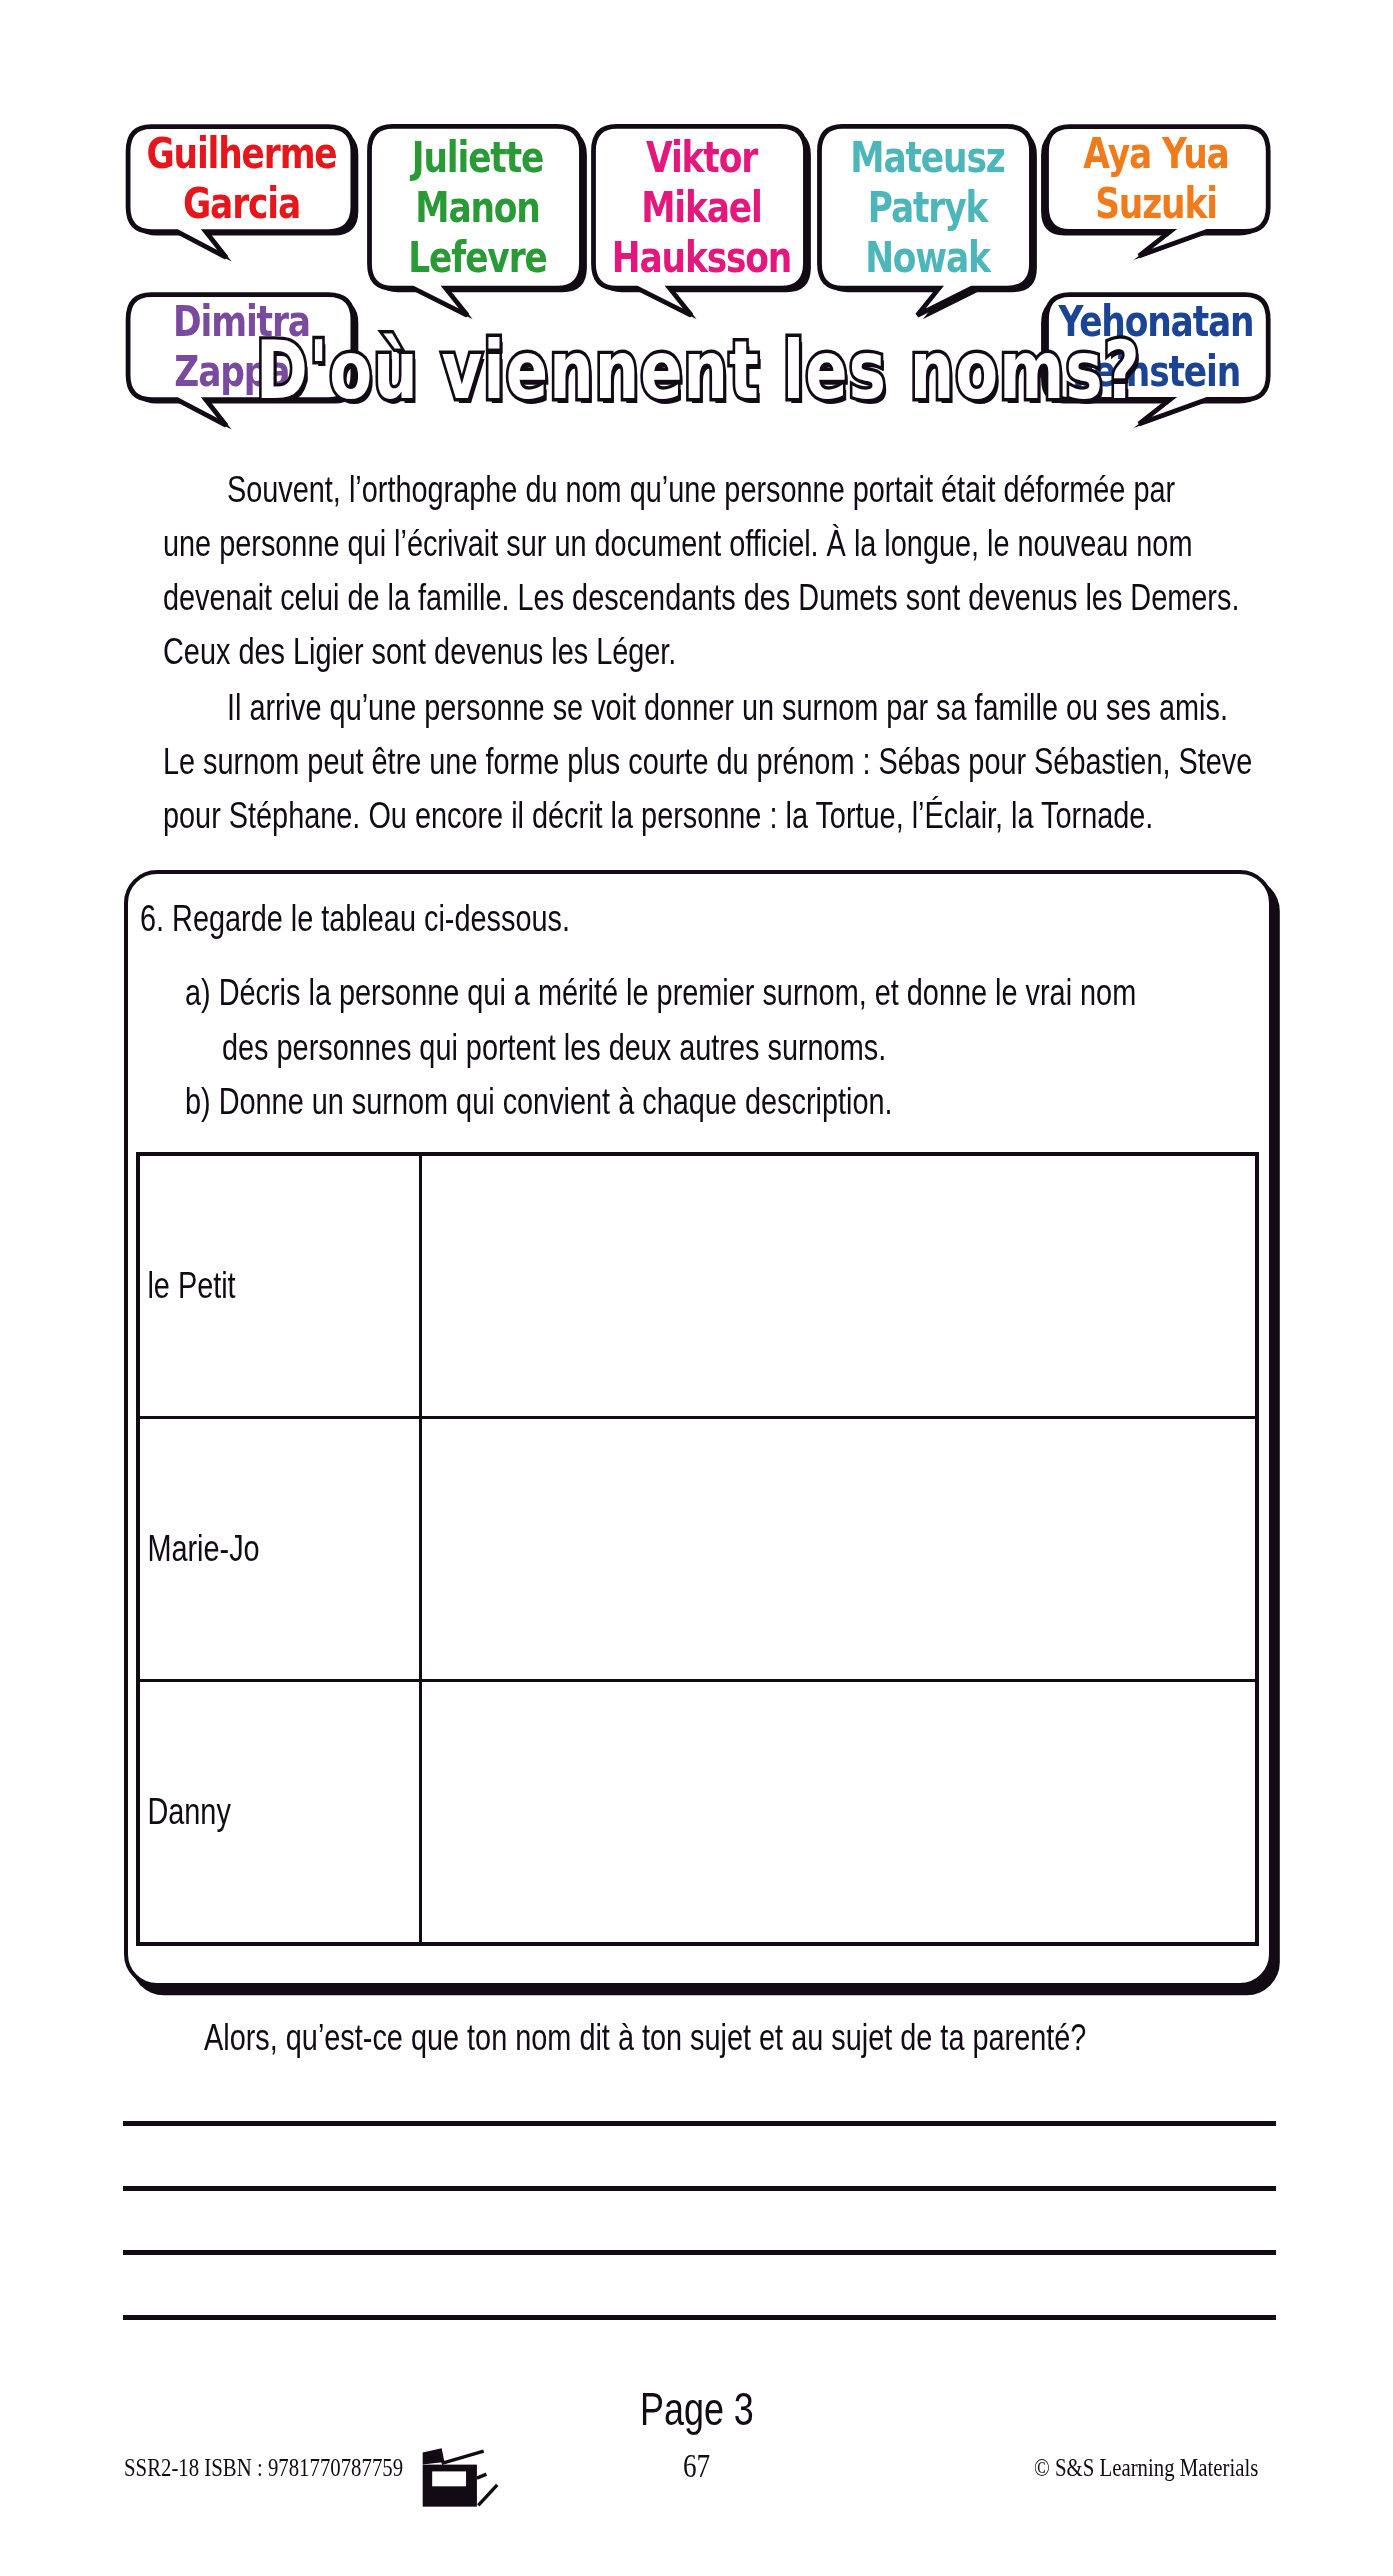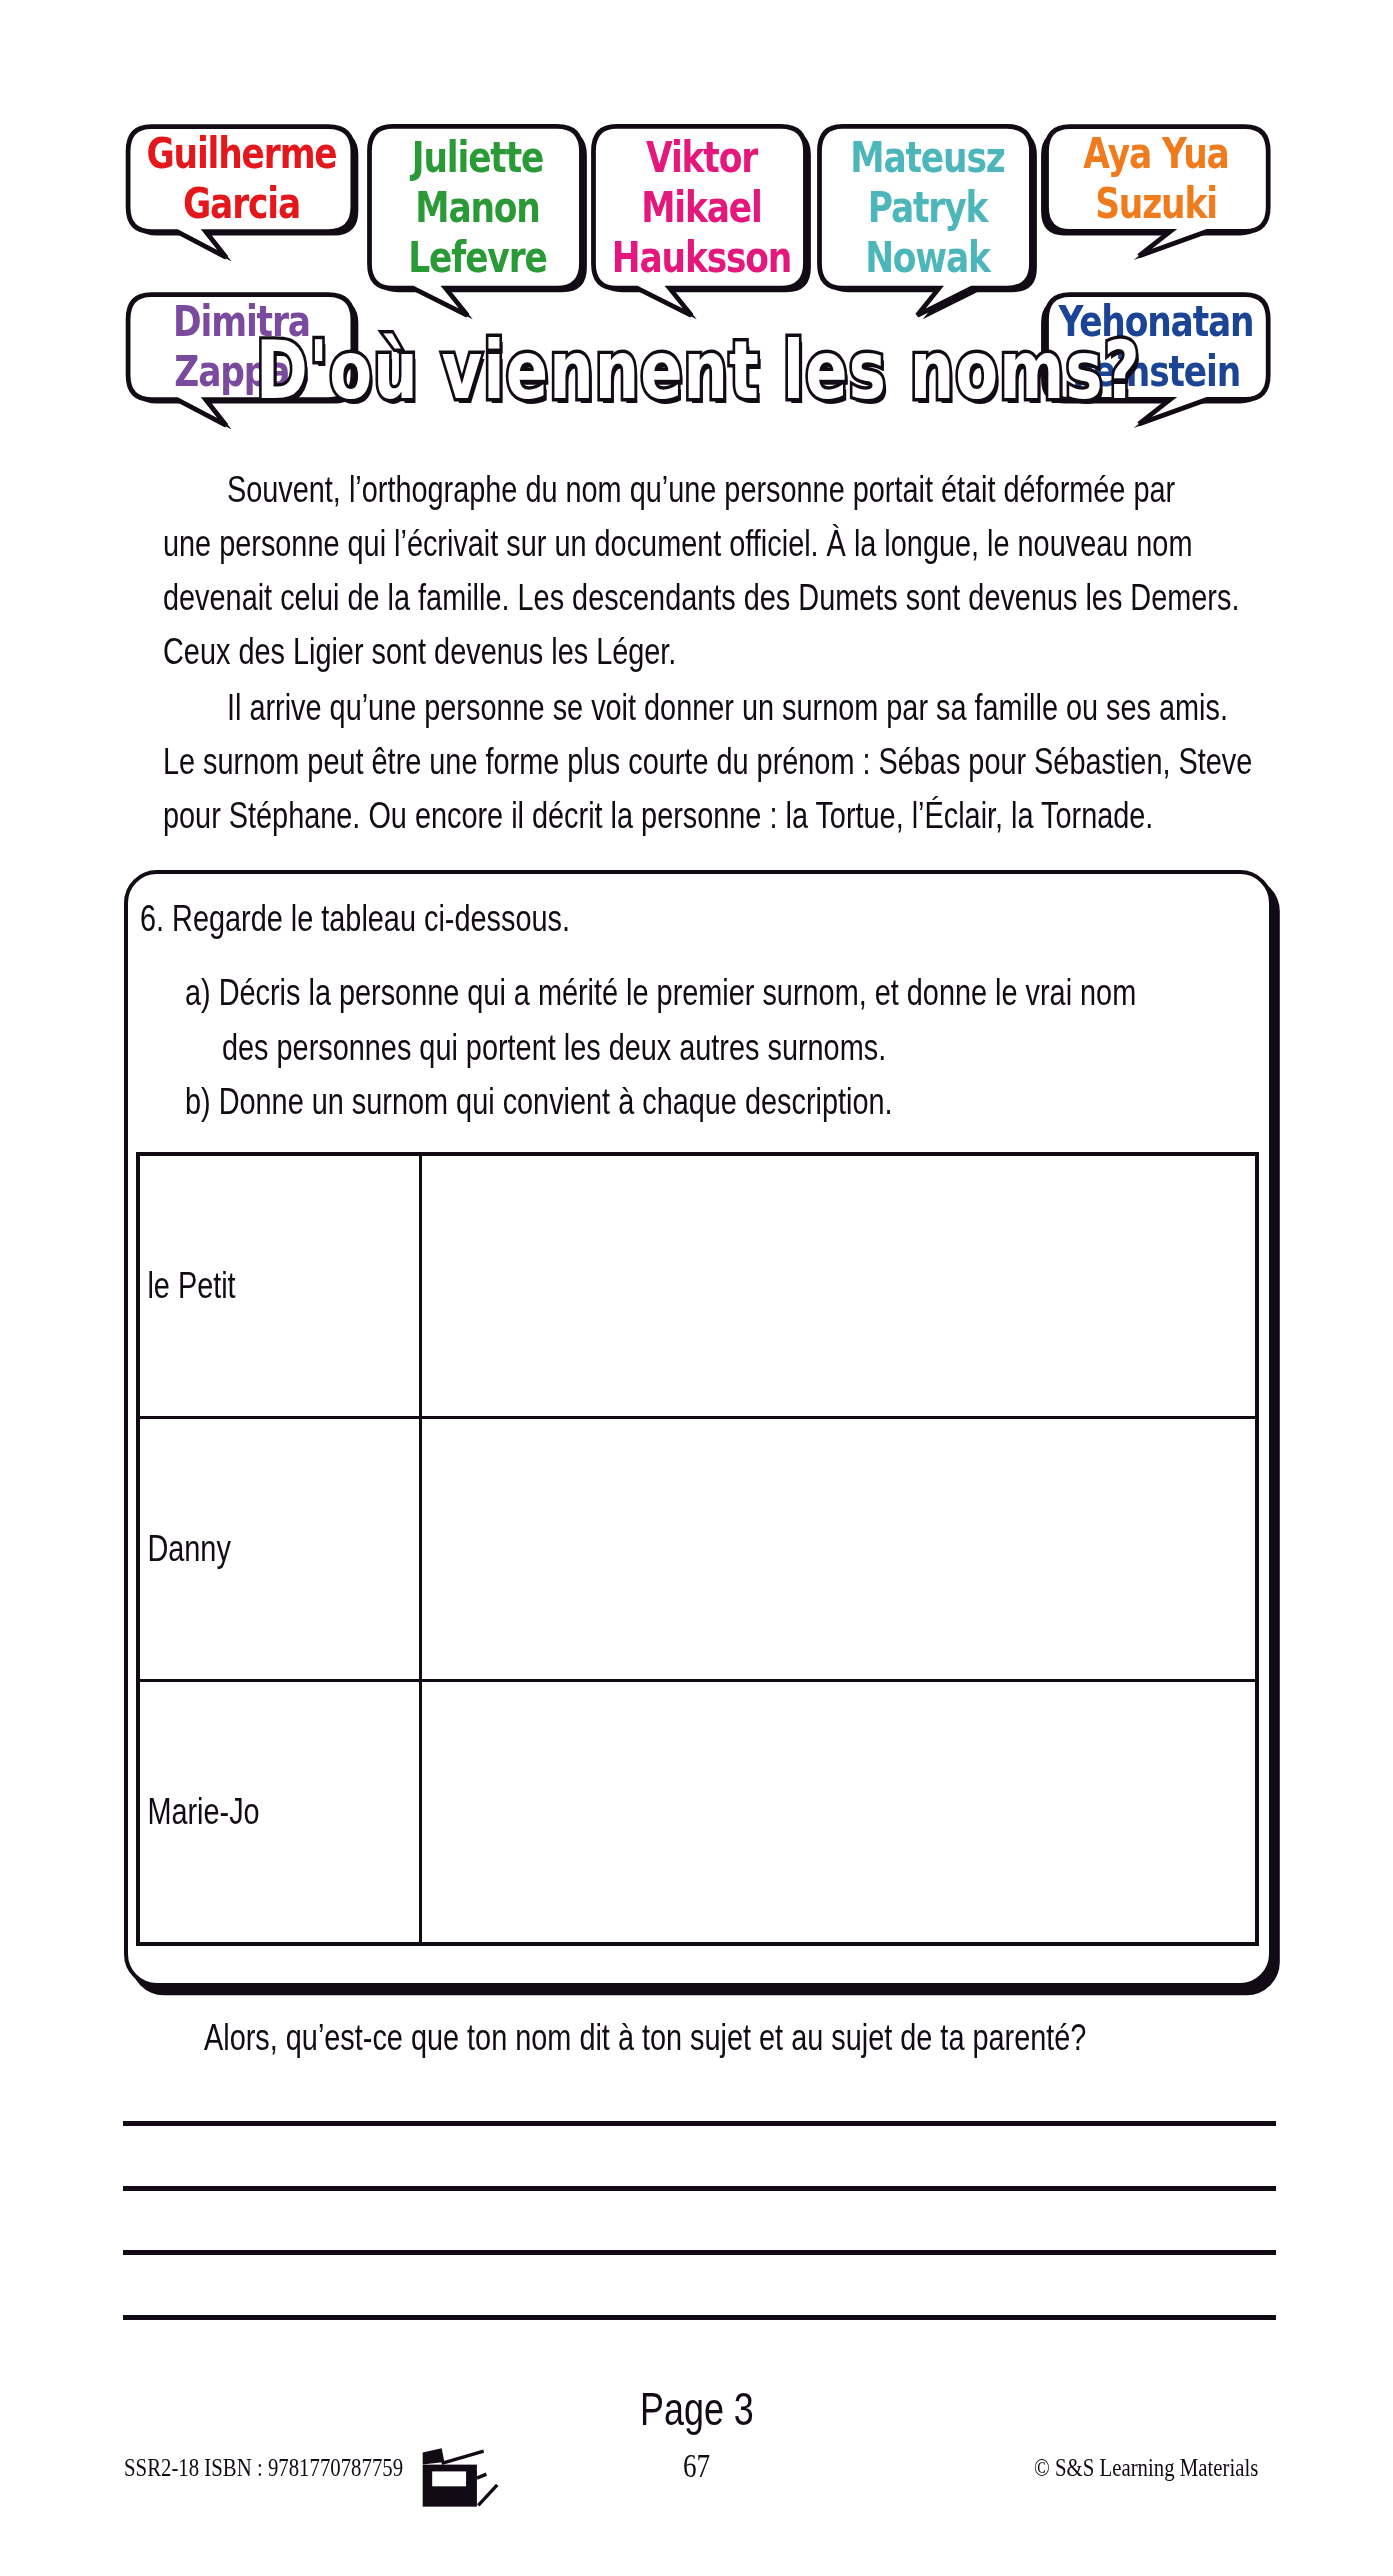--- a/index.html
+++ b/index.html
@@ -160,25 +160,25 @@
 <div class="q cond" style="left:222px;top:1021px;">des personnes qui portent les deux autres surnoms.</div>
 <div class="q cond" style="left:185px;top:1075px;">b) Donne un surnom qui convient à chaque description.</div>
 
 <table class="nick cond">
   <tbody>
       <tr>
     <td class="c1"><span>le Petit</span></td>
     <td><span></span></td>
   </tr>
   <tr>
-    <td class="c1"><span>Danny</span></td>
+    <td class="c1"><span>Marie-Jo</span></td>
     <td><span></span></td>
   </tr>
   <tr>
-    <td class="c1"><span>Marie-Jo</span></td>
+    <td class="c1"><span>Danny</span></td>
     <td><span></span></td>
   </tr>
 </tbody>
   </table>
 
 <div class="q cond" style="left:204px;top:2011px;">Alors, qu’est-ce que ton nom dit à ton sujet et au sujet de ta parenté?</div>
 <div class="wline" style="top:2121px;"></div>
 <div class="wline" style="top:2186px;"></div>
 <div class="wline" style="top:2250px;"></div>
 <div class="wline" style="top:2315px;"></div>

